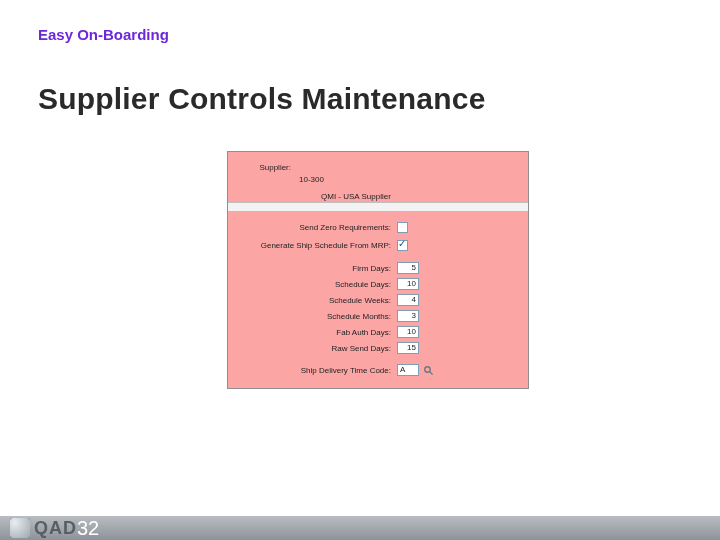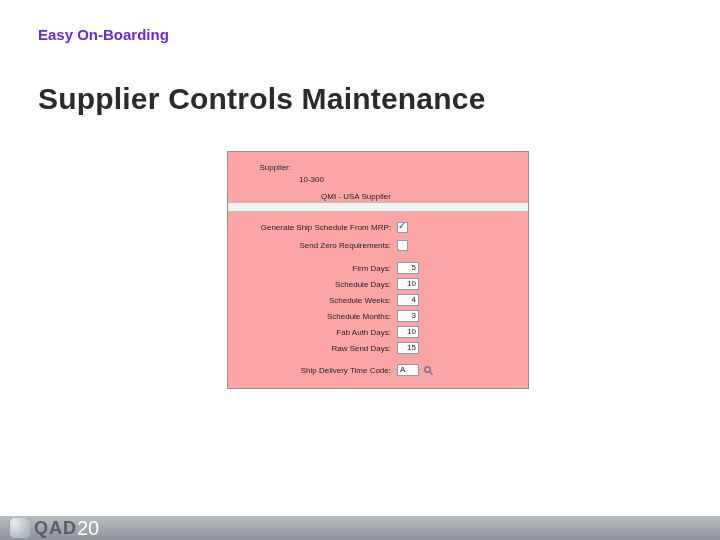--- a/index.html
+++ b/index.html
@@ -185,26 +185,26 @@
         <span class="lab" style="flex-basis:55px"></span>
         <span class="val-readonly" style="padding-left:24px">QMI - USA Supplier</span>
       </div>
     </div>
 
     <div class="divider-band"></div>
 
     <div class="sec">
 
       <div class="row tall">
+        <span class="lab">Send Zero Requirements:</span>
+        <span class="chk"></span>
+      </div>
+      <div class="row tall">
         <span class="lab">Generate Ship Schedule From MRP:</span>
         <span class="chk checked"></span>
-      </div>
-      <div class="row tall">
-        <span class="lab">Send Zero Requirements:</span>
-        <span class="chk"></span>
       </div>
 
       <div style="height:6px"></div>
 
       <div class="row">
         <span class="lab">Firm Days:</span>
         <span class="fld num">5</span>
       </div>
       <div class="row">
         <span class="lab">Schedule Days:</span>
@@ -243,16 +243,16 @@
       </div>
 
     </div>
   </div>
 
   <div class="footer">
     <div class="logo">
       <div class="logo-mark"></div>
       <div class="logo-text">QAD</div>
     </div>
-    <div class="pagenum">20</div>
+    <div class="pagenum">32</div>
   </div>
 
 </div>
 
 </body></html>

